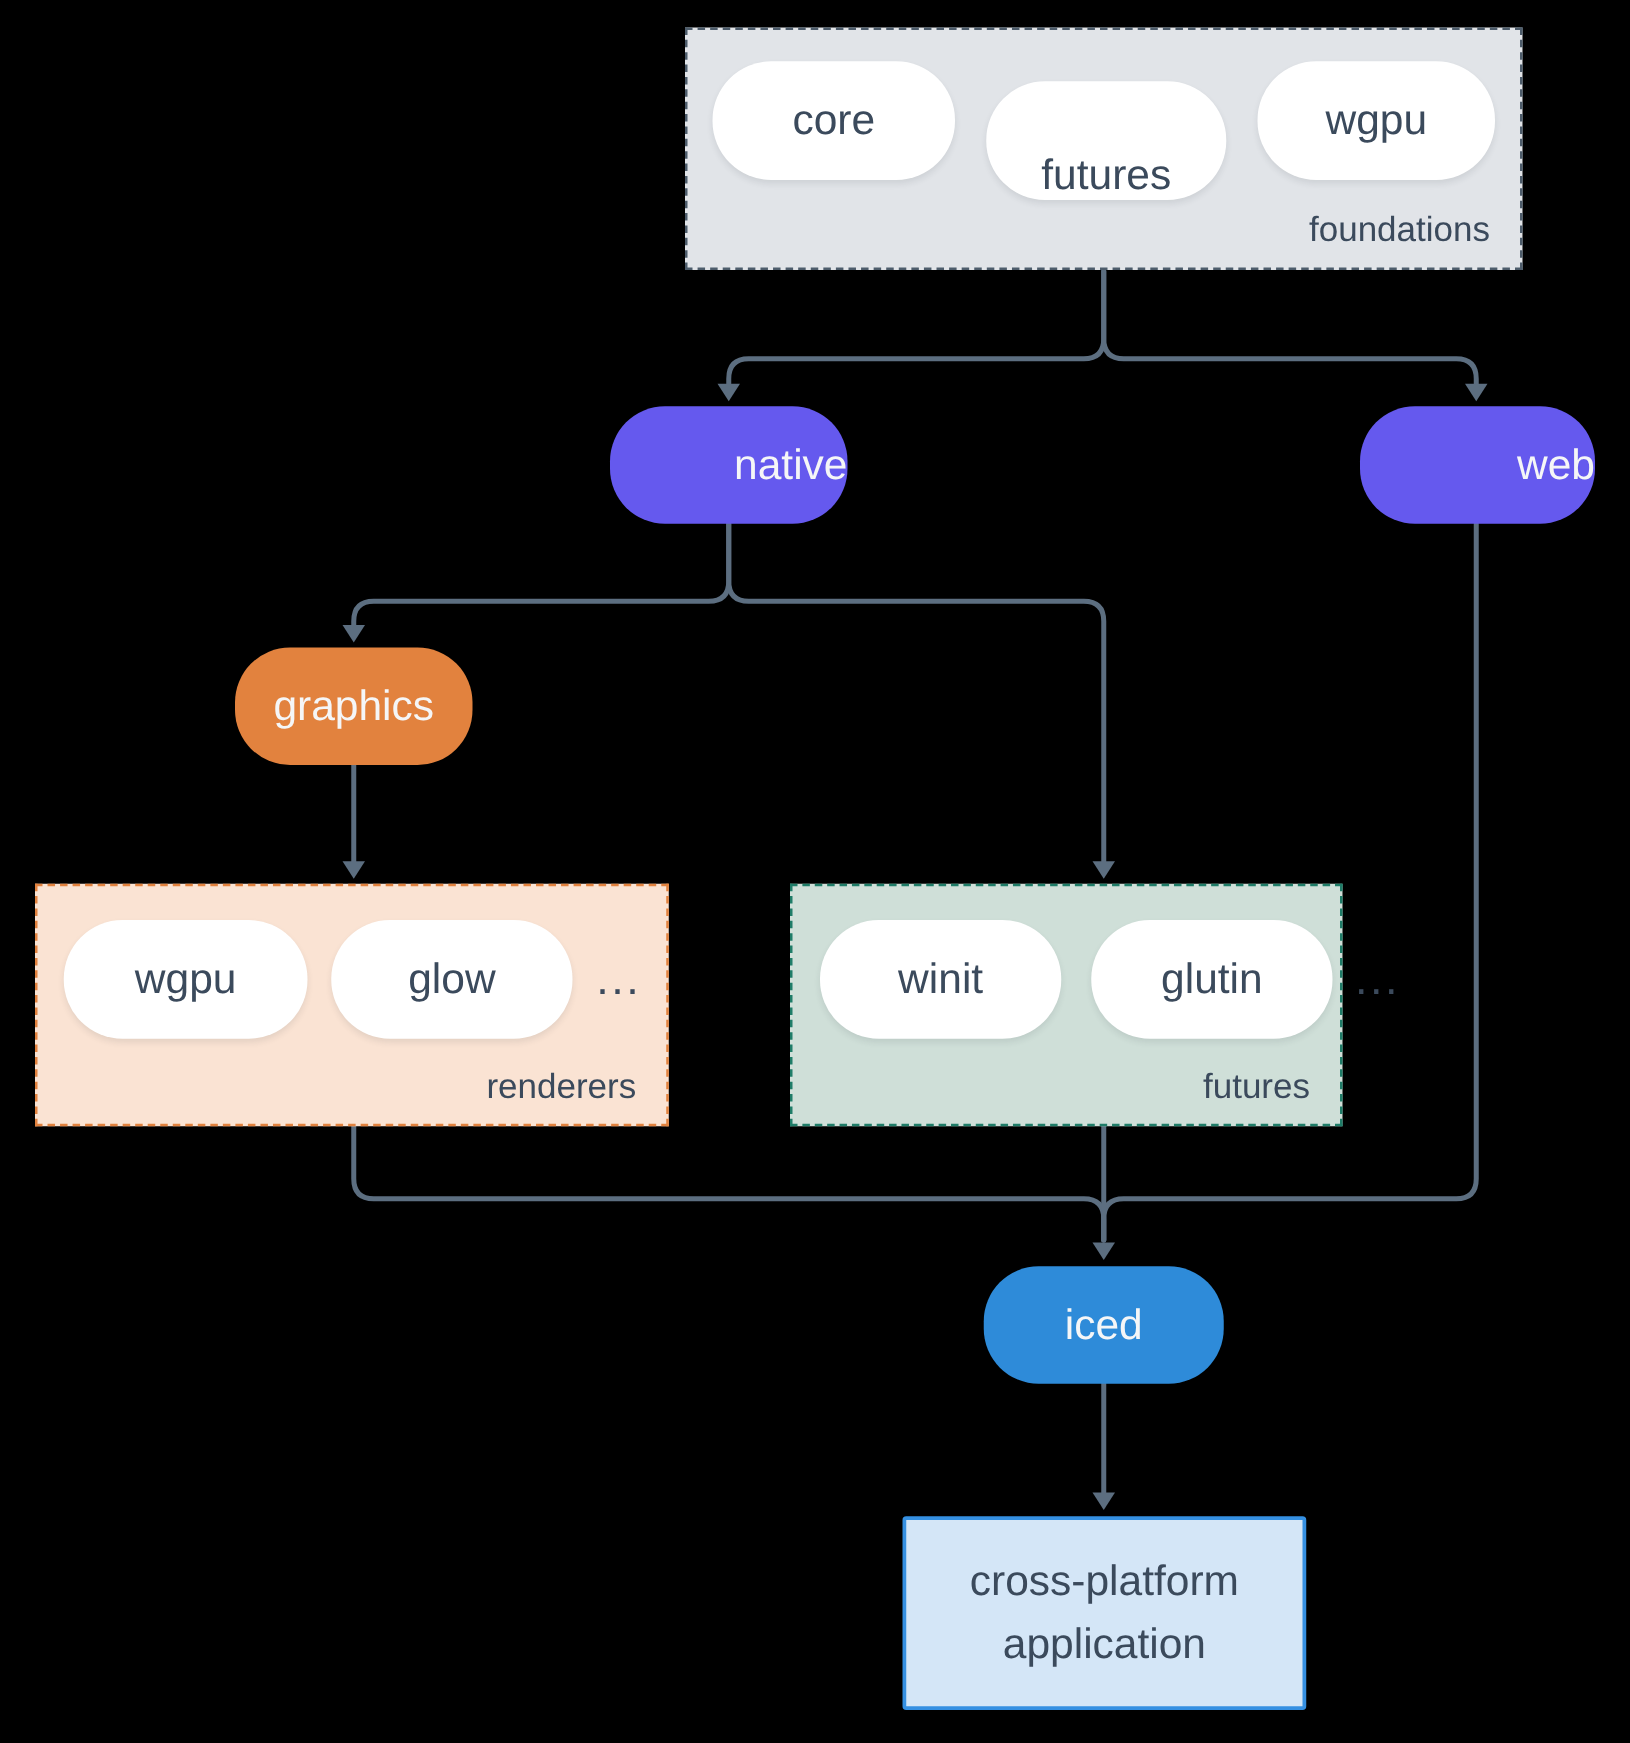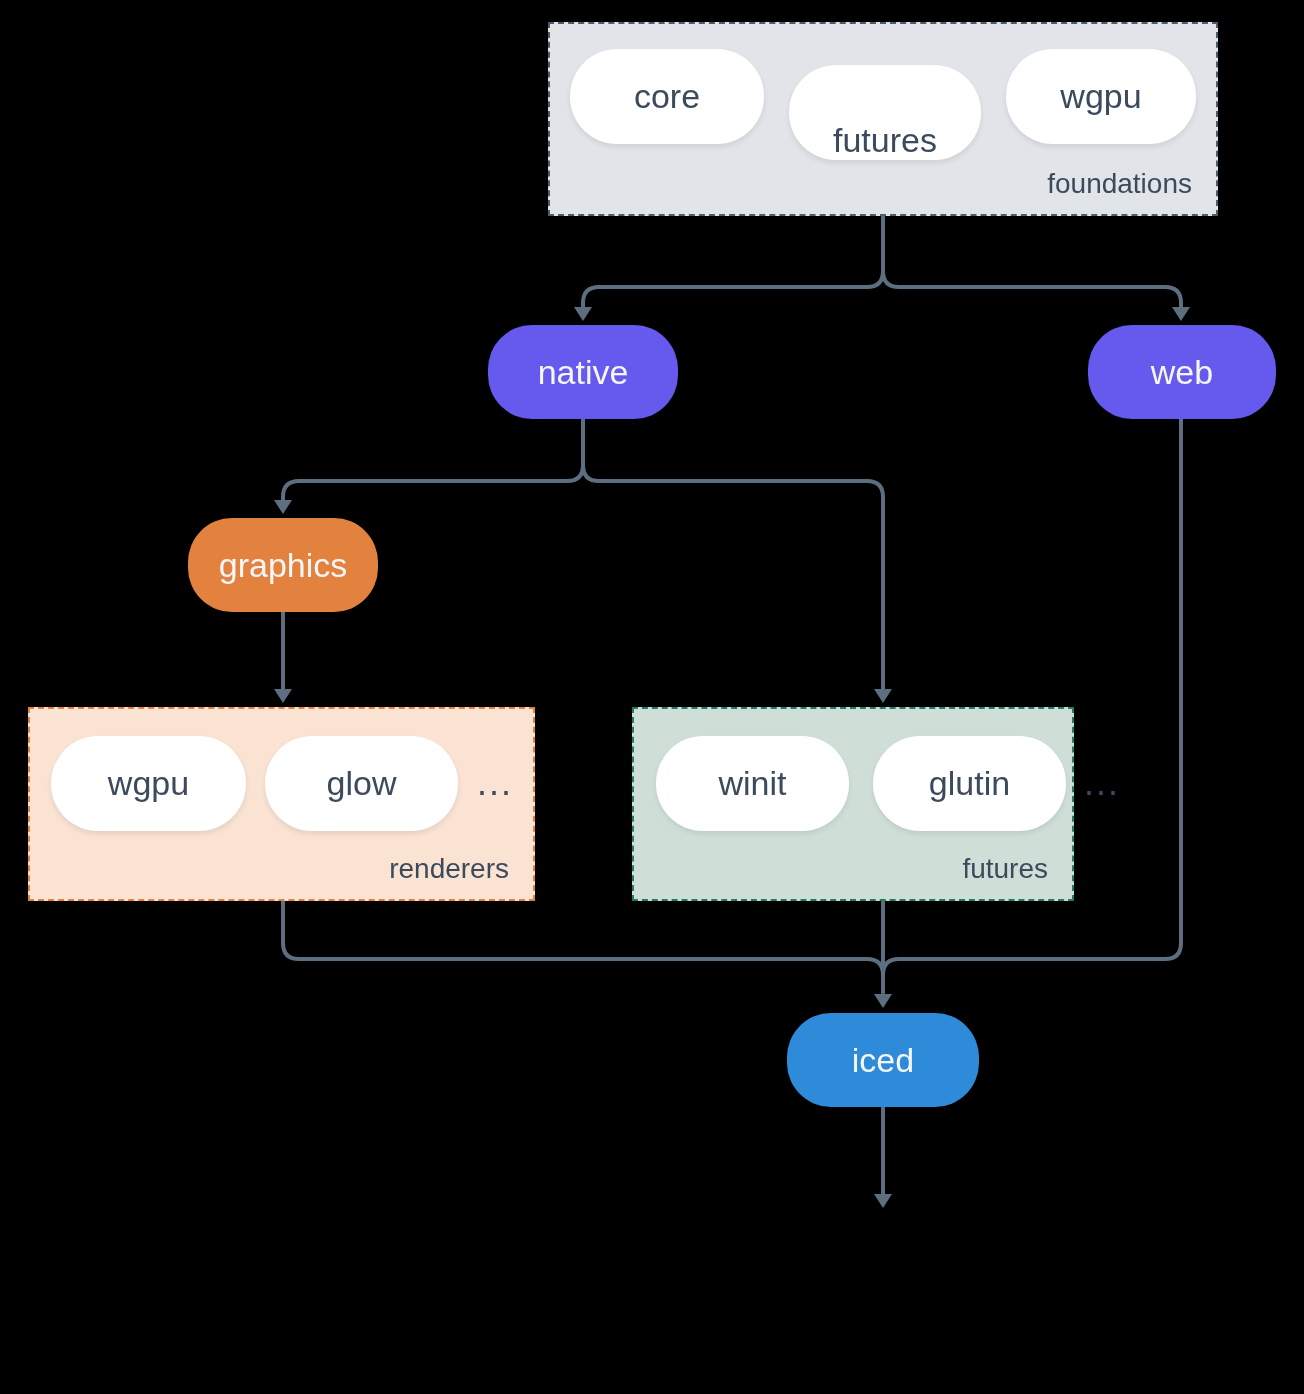--- a/index.html
+++ b/index.html
@@ -93,21 +93,21 @@
     background: var(--pill-fill);
   }
   .pill.white {
     box-shadow: 0 3px 5px rgba(40,50,60,0.10);
   }
   .pill.colored {
     color: var(--text-light);
     border-radius: 44px;
     height: 94px;
   }
-  .pill.purple { background: var(--purple); }
+  .pill.purple { background: var(--purple); justify-content: flex-end; }
   .pill.orange { background: var(--orange); }
   .pill.blue   { background: var(--blue); }
   .ellipsis {
     position: absolute;
     font-size: 36px;
     color: var(--text-dark);
     letter-spacing: 2px;
   }
   .app-box {
     position: absolute;
@@ -202,14 +202,17 @@
       <span>glutin</span>
     </div>
     <div class="ellipsis" style="left:450px; top:53px;">...</div>
     <div class="group-label">futures</div>
   </div>
 
   <div class="pill colored blue" style="left:787px; top:1013px; width:192px;">
     <span>iced</span>
   </div>
 
+  <div class="app-box">
+    <span>cross-platform application</span>
+  </div>
 
 </div>
 
 </body></html>

